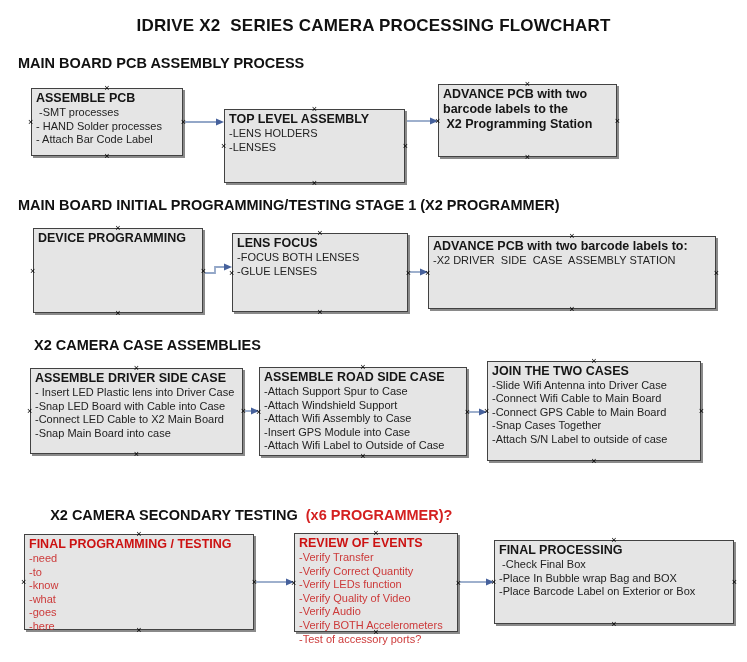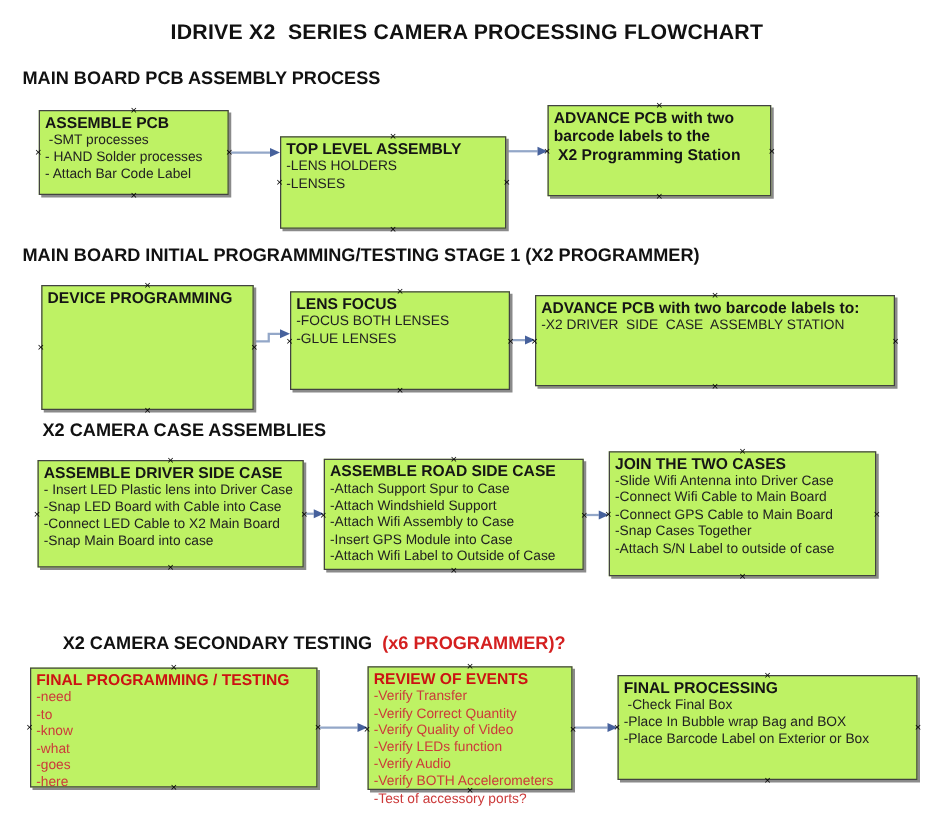--- a/index.html
+++ b/index.html
@@ -2,21 +2,21 @@
 <html><head>
 <meta charset="utf-8">
 <style>
   html,body{margin:0;padding:0;background:#fff;}
   .canvas{position:relative;width:747px;height:662px;background:#ffffff;
           font-family:"Liberation Sans",sans-serif;color:#111;overflow:hidden;}
   .title{position:absolute;top:16px;left:0;width:100%;text-align:center;
          font-size:17px;font-weight:bold;letter-spacing:.2px;white-space:pre;}
   .sec-h{position:absolute;font-size:14.5px;font-weight:bold;white-space:pre;}
   .sec-h .red-part{color:#d42020;}
-  .box{position:absolute;background:#bef264;border:1.5px solid #424242;
+  .box{position:absolute;background:#e5e5e5;border:1.5px solid #424242;
        box-shadow:2px 2px 0 #8a8a8a;padding:2px 4px;box-sizing:border-box;}
   .box-title{font-size:12.5px;font-weight:bold;line-height:15px;white-space:pre-wrap;color:#151515;}
   .box-item{font-size:11px;line-height:13.6px;white-space:pre-wrap;color:#222;}
   .red .box-title{color:#cc1212;}
   .red .box-item{color:#cc3a3a;}
   .tall-items .box-item{line-height:13.4px;}
   .hx{position:absolute;font-size:9px;line-height:8px;color:#000;font-weight:normal;}
   .hx::before{content:"\00d7";}
   .hx.t{top:-5px;left:50%;transform:translateX(-50%);}
   .hx.b{bottom:-5px;left:50%;transform:translateX(-50%);}
@@ -104,21 +104,21 @@
     <span class="hx t"></span>
     <span class="hx b"></span>
     <span class="hx l"></span>
     <span class="hx r"></span>
     <div class="box-title">ADVANCE PCB with two
 barcode labels to the
  X2 Programming Station</div>
     <div></div>
   </div>
 
-  <div class="box" style="left:33px;top:228px;width:170px;height:100px;">
+  <div class="box" style="left:33px;top:228px;width:170px;height:85px;">
     <span class="hx t"></span>
     <span class="hx b"></span>
     <span class="hx l"></span>
     <span class="hx r"></span>
     <div class="box-title">DEVICE PROGRAMMING</div>
   </div>
 
   <div class="box" style="left:232px;top:233px;width:176px;height:79px;">
     <span class="hx t"></span>
     <span class="hx b"></span>
@@ -204,22 +204,22 @@
 
   <div class="box red" style="left:294px;top:533px;width:164px;height:99px;overflow:visible;">
     <span class="hx t"></span>
     <span class="hx b"></span>
     <span class="hx l"></span>
     <span class="hx r"></span>
     <div class="box-title">REVIEW OF EVENTS</div>
     <div>
         <div class="box-item">-Verify Transfer</div>
         <div class="box-item">-Verify Correct Quantity</div>
+        <div class="box-item">-Verify LEDs function</div>
         <div class="box-item">-Verify Quality of Video</div>
-        <div class="box-item">-Verify LEDs function</div>
         <div class="box-item">-Verify Audio</div>
         <div class="box-item">-Verify BOTH Accelerometers</div>
         <div class="box-item">-Test of accessory ports?</div>
       </div>
   </div>
 
   <div class="box" style="left:494px;top:540px;width:240px;height:84px;">
     <span class="hx t"></span>
     <span class="hx b"></span>
     <span class="hx l"></span>

